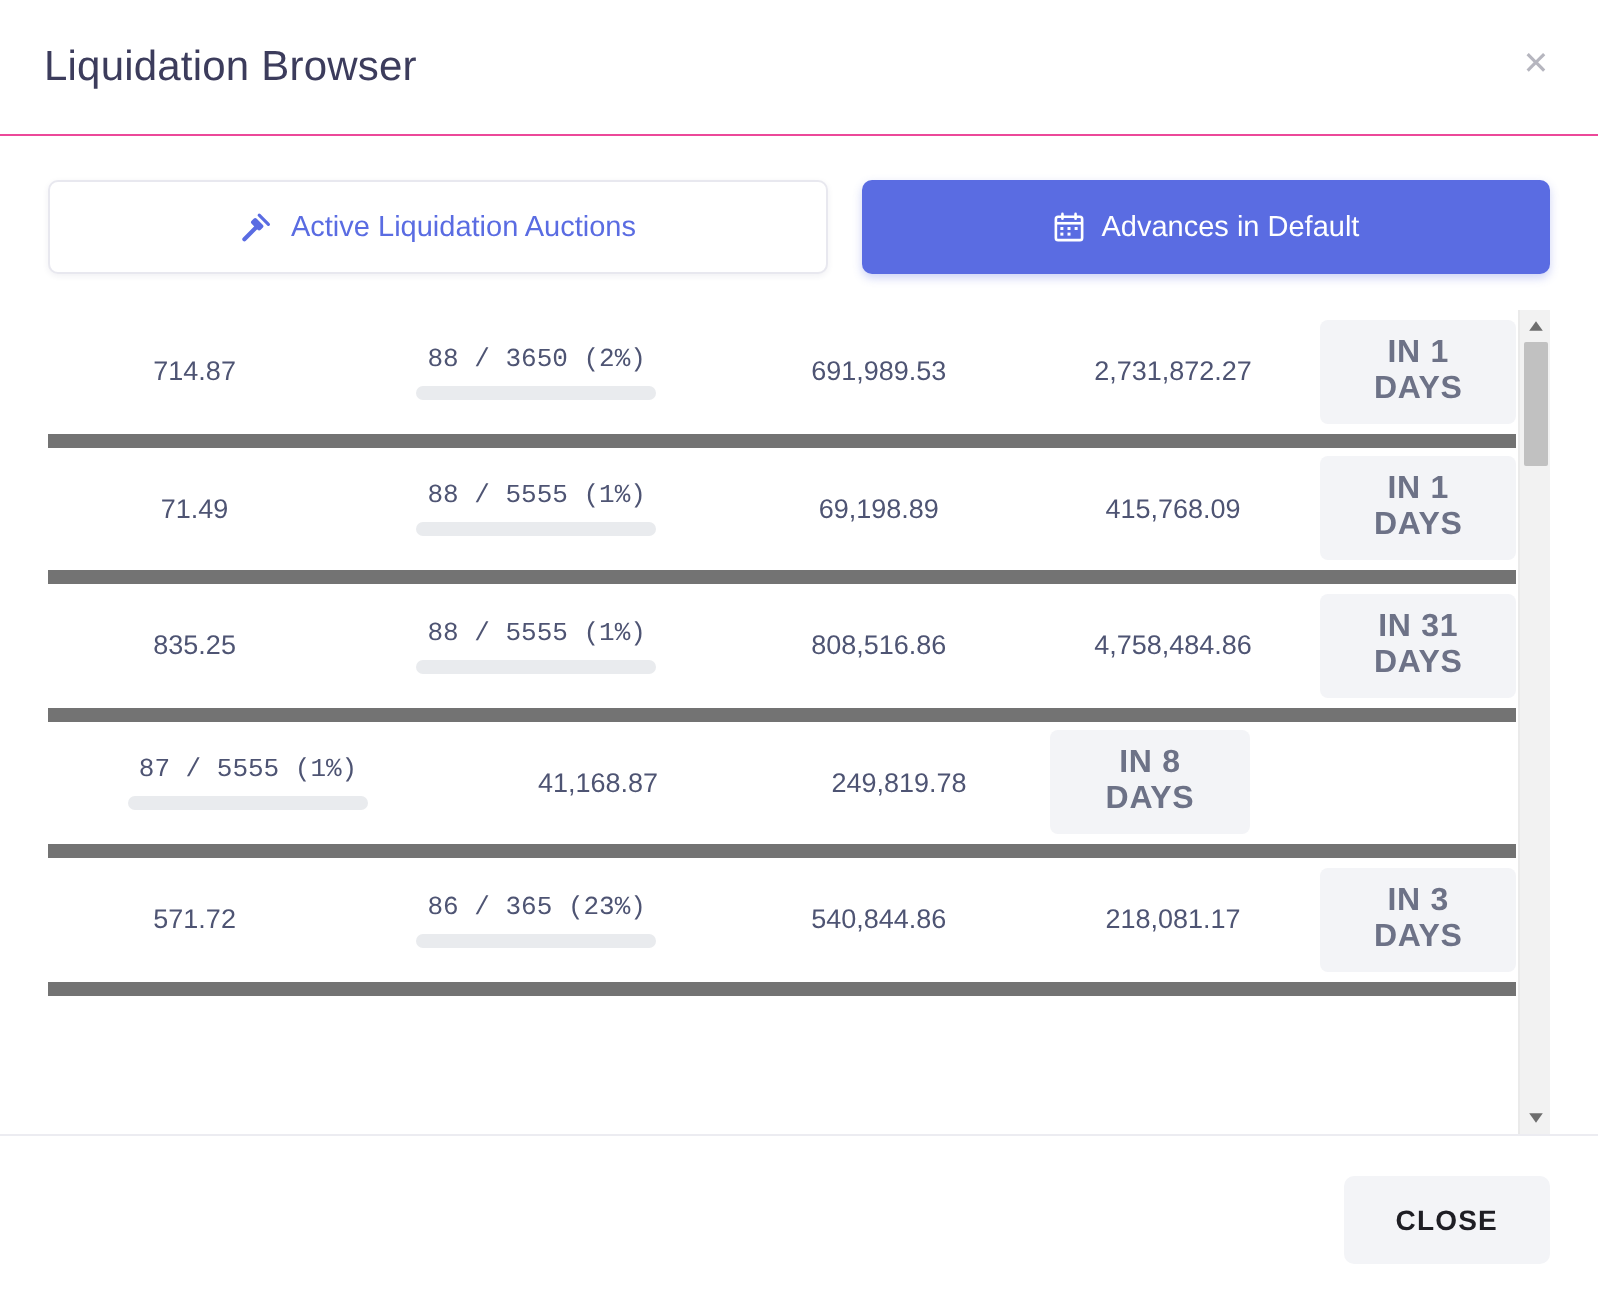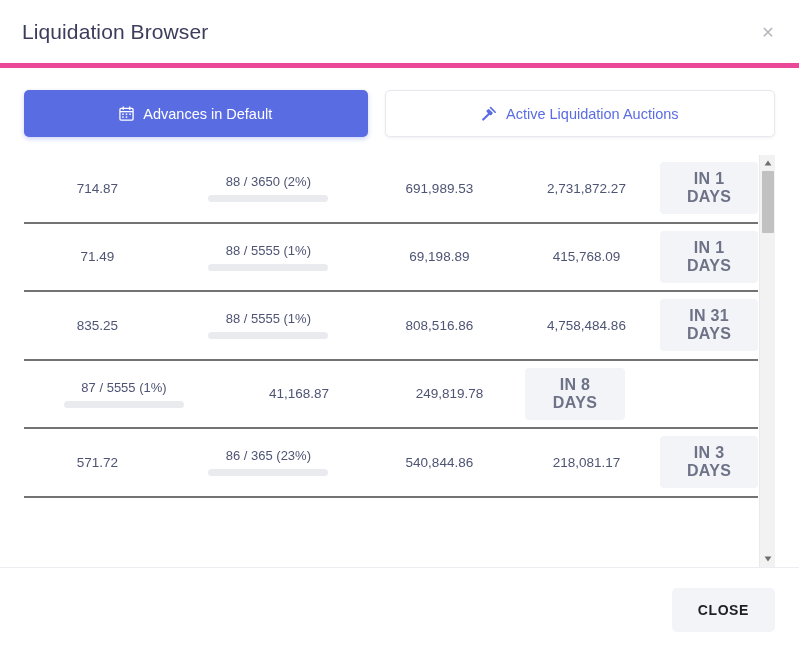--- a/index.html
+++ b/index.html
@@ -19,21 +19,21 @@
     background: #ffffff;
     display: flex;
     flex-direction: column;
   }
 
   
   .modal-header {
     position: relative;
     height: 68px;
     flex: 0 0 68px;
-    border-bottom: 5px solid #ec4899;
+    border-bottom: 1px solid #ec4899;
     display: flex;
     align-items: center;
     padding: 0 22px;
   }
   .modal-title {
     font-size: 21px;
     font-weight: 400;
     color: #3c3c5c;
     letter-spacing: 0.1px;
   }
@@ -127,35 +127,35 @@
   }
   .tbody-inner {
     position: absolute;
     inset: 0 17px 0 0;
   }
 
   .tr {
     display: flex;
     align-items: center;
     height: 68.5px;
-    border-bottom: 2px solid #737373;
+    border-bottom: 7px solid #737373;
   }
   .td {
     font-size: 13.5px;
     color: #4e5473;
     text-align: center;
   }
 
   .served-cell {
     display: flex;
     flex-direction: column;
     align-items: center;
     gap: 6px;
   }
-  .served-text { font-size: 13px; color: #4e5473; }
+  .served-text { font-size: 13px; color: #4e5473; font-family: Liberation Mono, monospace; }
   .progress-track {
     width: 120px;
     height: 7px;
     border-radius: 4px;
     background: #e9ebee;
     overflow: hidden;
   }
   .progress-fill {
     height: 100%;
     border-radius: 4px;
@@ -241,45 +241,45 @@
 <body>
 
 <div class="modal">
 
   <div class="modal-header">
     <div class="modal-title">Liquidation Browser</div>
     <button class="close-x">✕</button>
   </div>
 
   <div class="tabs">
+    <button class="tab tab-inactive">
+      <span class="ic">
+        <svg width="16" height="16" viewBox="0 0 16 16" fill="none">
+          <path d="M2.2 13.6L8.4 7.4" stroke="#5a6ce2" stroke-width="2.1" stroke-linecap="round"></path>
+          <rect x="7.6" y="2.6" width="6.4" height="3.6" rx="1.1" transform="rotate(45 7.6 2.6)" fill="#5a6ce2"></rect>
+          <path d="M9.6 1.6l4.6 4.6" stroke="#5a6ce2" stroke-width="1.6" stroke-linecap="round"></path>
+        </svg>
+      </span>
+      <span>Active Liquidation Auctions</span>
+    </button>
+
     <button class="tab tab-active">
       <span class="ic">
         <svg width="15" height="15" viewBox="0 0 16 16" fill="none">
           <rect x="1" y="2.5" width="14" height="12.5" rx="1.2" stroke="#ffffff" stroke-width="1.4" fill="none"></rect>
           <path d="M1 6h14" stroke="#ffffff" stroke-width="1.4"></path>
           <path d="M4.5 1v2.6M11.5 1v2.6" stroke="#ffffff" stroke-width="1.4" stroke-linecap="round"></path>
           <rect x="3.4" y="8" width="1.6" height="1.6" fill="#ffffff"></rect>
           <rect x="7.2" y="8" width="1.6" height="1.6" fill="#ffffff"></rect>
           <rect x="11" y="8" width="1.6" height="1.6" fill="#ffffff"></rect>
           <rect x="3.4" y="11" width="1.6" height="1.6" fill="#ffffff"></rect>
           <rect x="7.2" y="11" width="1.6" height="1.6" fill="#ffffff"></rect>
         </svg>
       </span>
       <span>Advances in Default</span>
-    </button>
-
-    <button class="tab tab-inactive">
-      <span class="ic">
-        <svg width="16" height="16" viewBox="0 0 16 16" fill="none">
-          <path d="M2.2 13.6L8.4 7.4" stroke="#5a6ce2" stroke-width="2.1" stroke-linecap="round"></path>
-          <rect x="7.6" y="2.6" width="6.4" height="3.6" rx="1.1" transform="rotate(45 7.6 2.6)" fill="#5a6ce2"></rect>
-          <path d="M9.6 1.6l4.6 4.6" stroke="#5a6ce2" stroke-width="1.6" stroke-linecap="round"></path>
-        </svg>
-      </span>
-      <span>Active Liquidation Auctions</span>
     </button>
   </div>
 
   <div class="table-wrap">
 
 
     <div class="tbody">
       <div class="tbody-inner" id="rows-container">
           <div class="tr">
             <div class="td c1">714.87</div>

